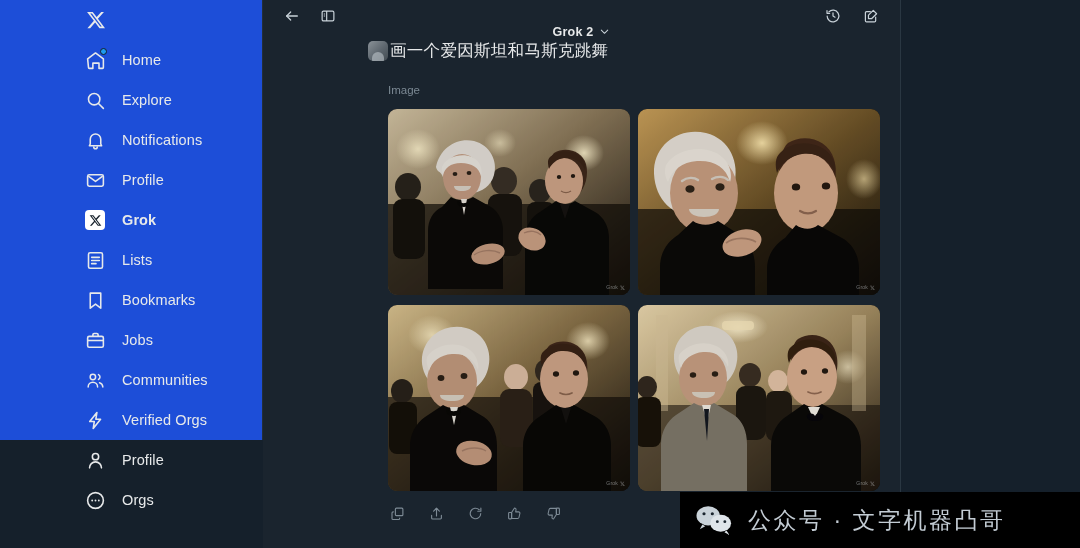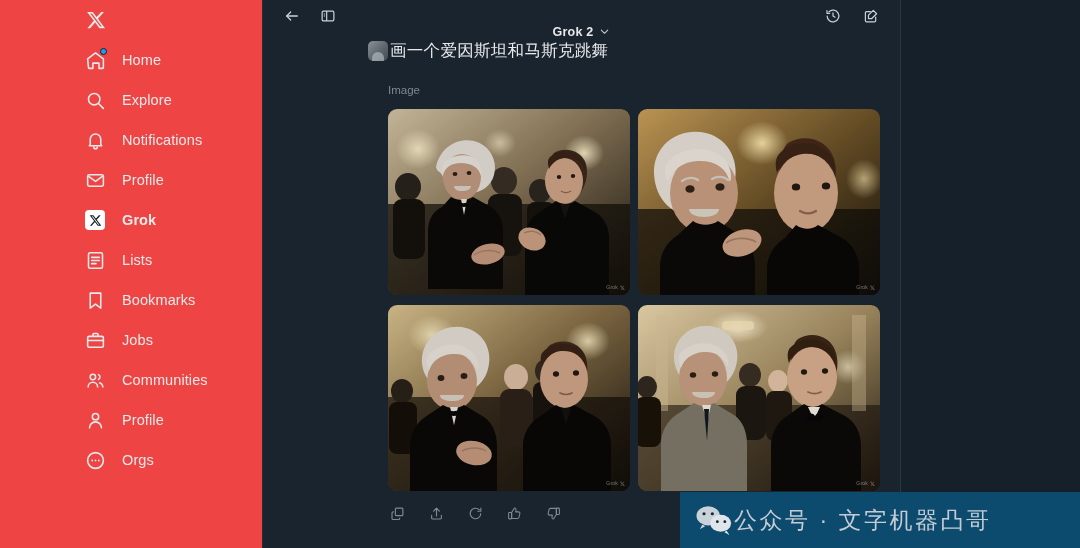--- a/index.html
+++ b/index.html
@@ -6,22 +6,22 @@
   html, body {
     width: 1080px; height: 548px;
     background: #15202b;
     font-family: "Liberation Sans", "DejaVu Sans", sans-serif;
     overflow: hidden;
   }
   .app { position: relative; width: 1080px; height: 548px; display: flex; }
 
   
   .sidebar {
-    width: 263px; height: 548px; flex: 0 0 263px;
-    background: #ef4444;
+    width: 263px; height: 440px; flex: 0 0 263px;
+    background: #1d4ed8;
     border-right: 1px solid #222e3a;
     position: relative;
   }
   .logo-row {
     height: 40px; display: flex; align-items: center;
     padding-left: 86px;
   }
   .logo-row svg { display: block; }
   .nav { padding-left: 84px; }
   .nav-item {
@@ -125,22 +125,22 @@
     color: #7e8b96; cursor: pointer;
   }
 
   
   .right-rail { flex: 1; height: 548px; background: #15202b; }
 
   
   .watermark {
     position: absolute; right: 0; bottom: 0;
     width: 400px; height: 56px;
-    background: #0c4a6e;
-    display: flex; align-items: center; gap: 0;
+    background: #000000;
+    display: flex; align-items: center; gap: 14px;
     padding-left: 14px;
     z-index: 20;
   }
   .wechat-icon { width: 40px; height: 32px; position: relative; flex: 0 0 40px; }
   .wm-text { font-size: 23px; color: #c3ccd4; letter-spacing: 2.5px; white-space: nowrap; }
 </style>
 </head>
 <body>
 
 <div class="app">
@@ -243,20 +243,28 @@
               <circle cx="9" cy="8" r="3.1"></circle>
               <path d="M3.6 19.4a5.4 5.4 0 0 1 10.8 0"></path>
               <path d="M15.4 5.3a3.1 3.1 0 0 1 0 5.6"></path>
               <path d="M16.6 14.6a5.4 5.4 0 0 1 3.8 4.8"></path>
             </svg>
         </span>
         <span class="nav-label">Communities</span>
       </div>
 
 
+      <div class="nav-item">
+        <span class="nav-icon">
+          <svg width="21" height="21" viewBox="0 0 24 24" fill="none" stroke="#e7e9ea" stroke-width="1.8" stroke-linejoin="round" stroke-linecap="round">
+              <path d="M13.6 2.8 5.4 13.2h5.2L9.4 21.2l8.4-10.6h-5.4z"></path>
+            </svg>
+        </span>
+        <span class="nav-label">Verified Orgs</span>
+      </div>
 
       <div class="nav-item">
         <span class="nav-icon">
           <svg width="21" height="21" viewBox="0 0 24 24" fill="none" stroke="#e7e9ea" stroke-width="1.8" stroke-linejoin="round" stroke-linecap="round">
               <circle cx="12" cy="7.6" r="3.6"></circle>
               <path d="M5.2 20.4a6.8 6.8 0 0 1 13.6 0"></path>
             </svg>
         </span>
         <span class="nav-label">Profile</span>
       </div>

